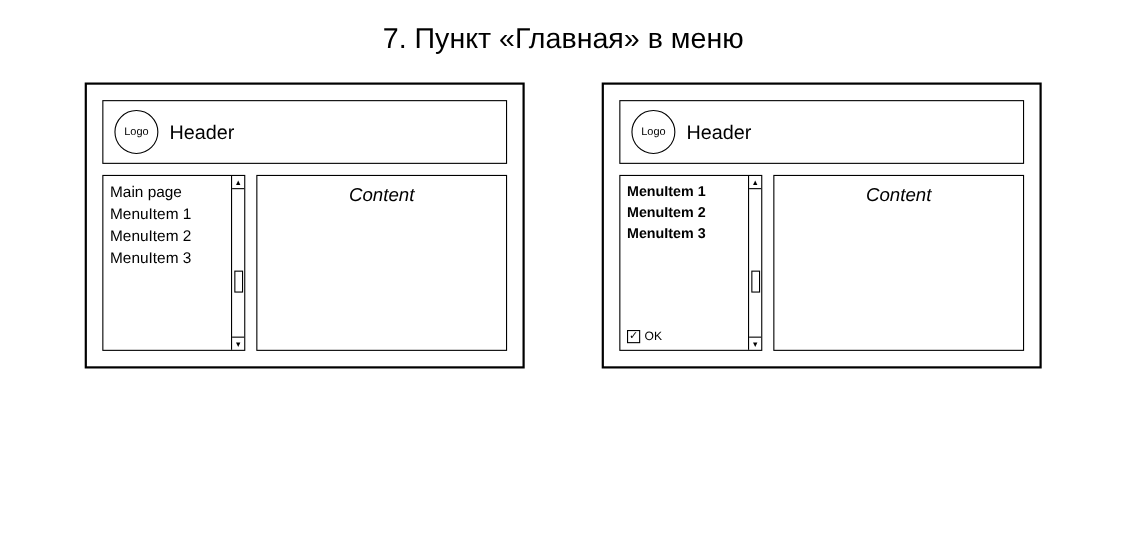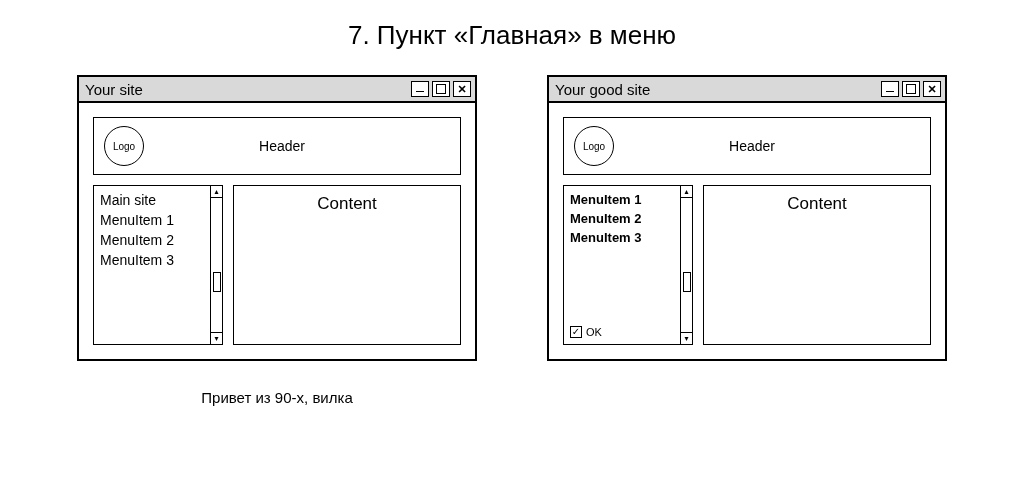--- a/index.html
+++ b/index.html
@@ -81,22 +81,22 @@
     border: 1.5px solid #000;
     border-radius: 50%;
     display: flex;
     align-items: center;
     justify-content: center;
     font-size: 10px;
     margin-right: 10px;
   }
   .header-label {
     flex: 1;
-    text-align: center;
-    font-size: 14px;
+    text-align: left;
+    font-size: 18px;
     margin-right: 40px;
   }
   .body-row {
     display: flex;
     gap: 10px;
     height: 160px;
   }
   .sidebar {
     width: 130px;
     border: 1.5px solid #000;
@@ -150,81 +150,65 @@
     border: 1.5px solid #000;
     display:flex;align-items:center;justify-content:center;
     font-size:10px;line-height:1;
   }
   .content-box {
     flex: 1;
     border: 1.5px solid #000;
     padding: 8px;
     text-align: center;
     font-size: 17px;
+    font-style: italic;
   }
   .caption {
     margin-top: 28px;
     font-family: Arial, sans-serif;
     font-size: 15px;
     text-align: center;
   }
 </style>
 </head>
 <body>
 
 <div class="title">7. Пункт «Главная» в меню</div>
 
 <div class="row">
 
   <div class="col">
     <div class="window">
-      <div class="titlebar">
-        <span class="titlebar-text">Your site</span>
-        <div class="win-controls">
-          <div class="win-btn min"></div>
-          <div class="win-btn max"></div>
-          <div class="win-btn close"></div>
-        </div>
-      </div>
       <div class="window-body">
         <div class="header-box">
           <div class="logo-circle">Logo</div>
           <div class="header-label">Header</div>
         </div>
         <div class="body-row">
           <div class="sidebar">
             <div class="sidebar-inner">
-              <div class="menu-item">Main site</div>
+              <div class="menu-item">Main page</div>
               <div class="menu-item">MenuItem 1</div>
               <div class="menu-item">MenuItem 2</div>
               <div class="menu-item">MenuItem 3</div>
             </div>
             <div class="scrollbar">
               <div class="scroll-arrow">▴</div>
               <div class="scroll-thumb"></div>
               <div class="scroll-arrow bottom">▾</div>
             </div>
           </div>
           <div class="content-box">Content</div>
         </div>
       </div>
     </div>
-    <div class="caption">Привет из 90-х, вилка</div>
   </div>
 
   <div class="col">
     <div class="window">
-      <div class="titlebar">
-        <span class="titlebar-text">Your good site</span>
-        <div class="win-controls">
-          <div class="win-btn min"></div>
-          <div class="win-btn max"></div>
-          <div class="win-btn close"></div>
-        </div>
-      </div>
       <div class="window-body">
         <div class="header-box">
           <div class="logo-circle">Logo</div>
           <div class="header-label">Header</div>
         </div>
         <div class="body-row">
           <div class="sidebar">
             <div class="sidebar-inner bold">
               <div class="menu-item">MenuItem 1</div>
               <div class="menu-item">MenuItem 2</div>

